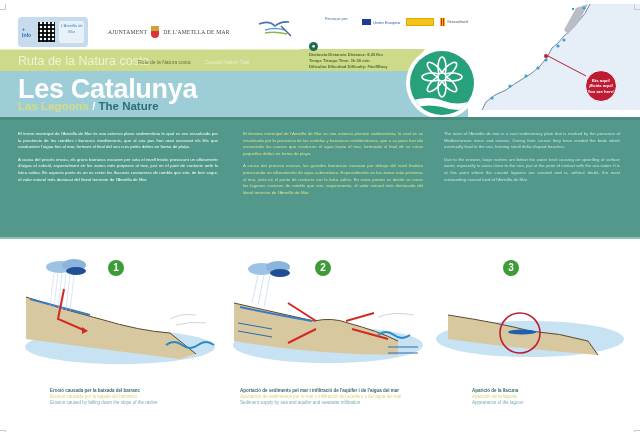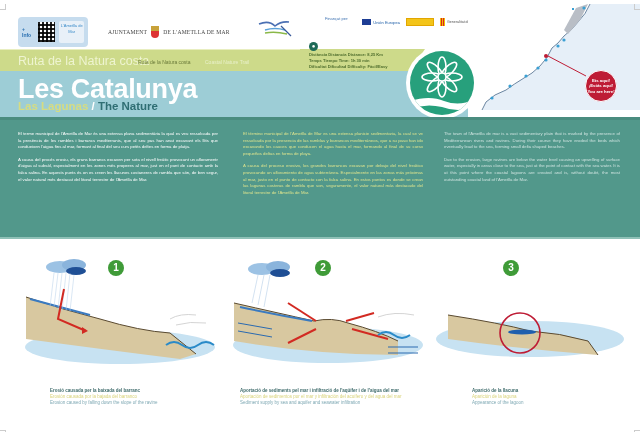--- a/index.html
+++ b/index.html
@@ -143,21 +143,21 @@
   </div>
   <div class="info-panel"></div>
   <div class="info-icon">●</div>
   <div class="info-line" style="top:48px;">Distància Distancia Distance: 8,25 Km</div>
   <div class="info-line" style="top:54px;">Temps Tiempo Time: 1h 30 min</div>
   <div class="info-line" style="top:60px;">Dificultat Dificultad Difficulty: Fàcil/Easy</div>
 
   <div class="title-band"></div>
   <div class="title-main">Les Catalunya</div>
   <div class="title-sub">
-    <span class="title-es">Las Lagunas</span><span class="title-slash"> / </span><span class="title-en">The Nature</span>
+    <span class="title-es">Las Lagoons</span><span class="title-slash"> / </span><span class="title-en">The Nature</span>
   </div>
 
   <div class="emblem">
     <div class="emblem-inner">
       <svg width="64" height="64" viewBox="0 0 64 64">
         <g stroke="#ffffff" stroke-width="1.6" fill="none">
           <ellipse cx="32" cy="16" rx="4" ry="10"></ellipse>
           <ellipse cx="32" cy="16" rx="4" ry="10" transform="rotate(45 32 26)"></ellipse>
           <ellipse cx="32" cy="16" rx="4" ry="10" transform="rotate(90 32 26)"></ellipse>
           <ellipse cx="32" cy="16" rx="4" ry="10" transform="rotate(135 32 26)"></ellipse>

